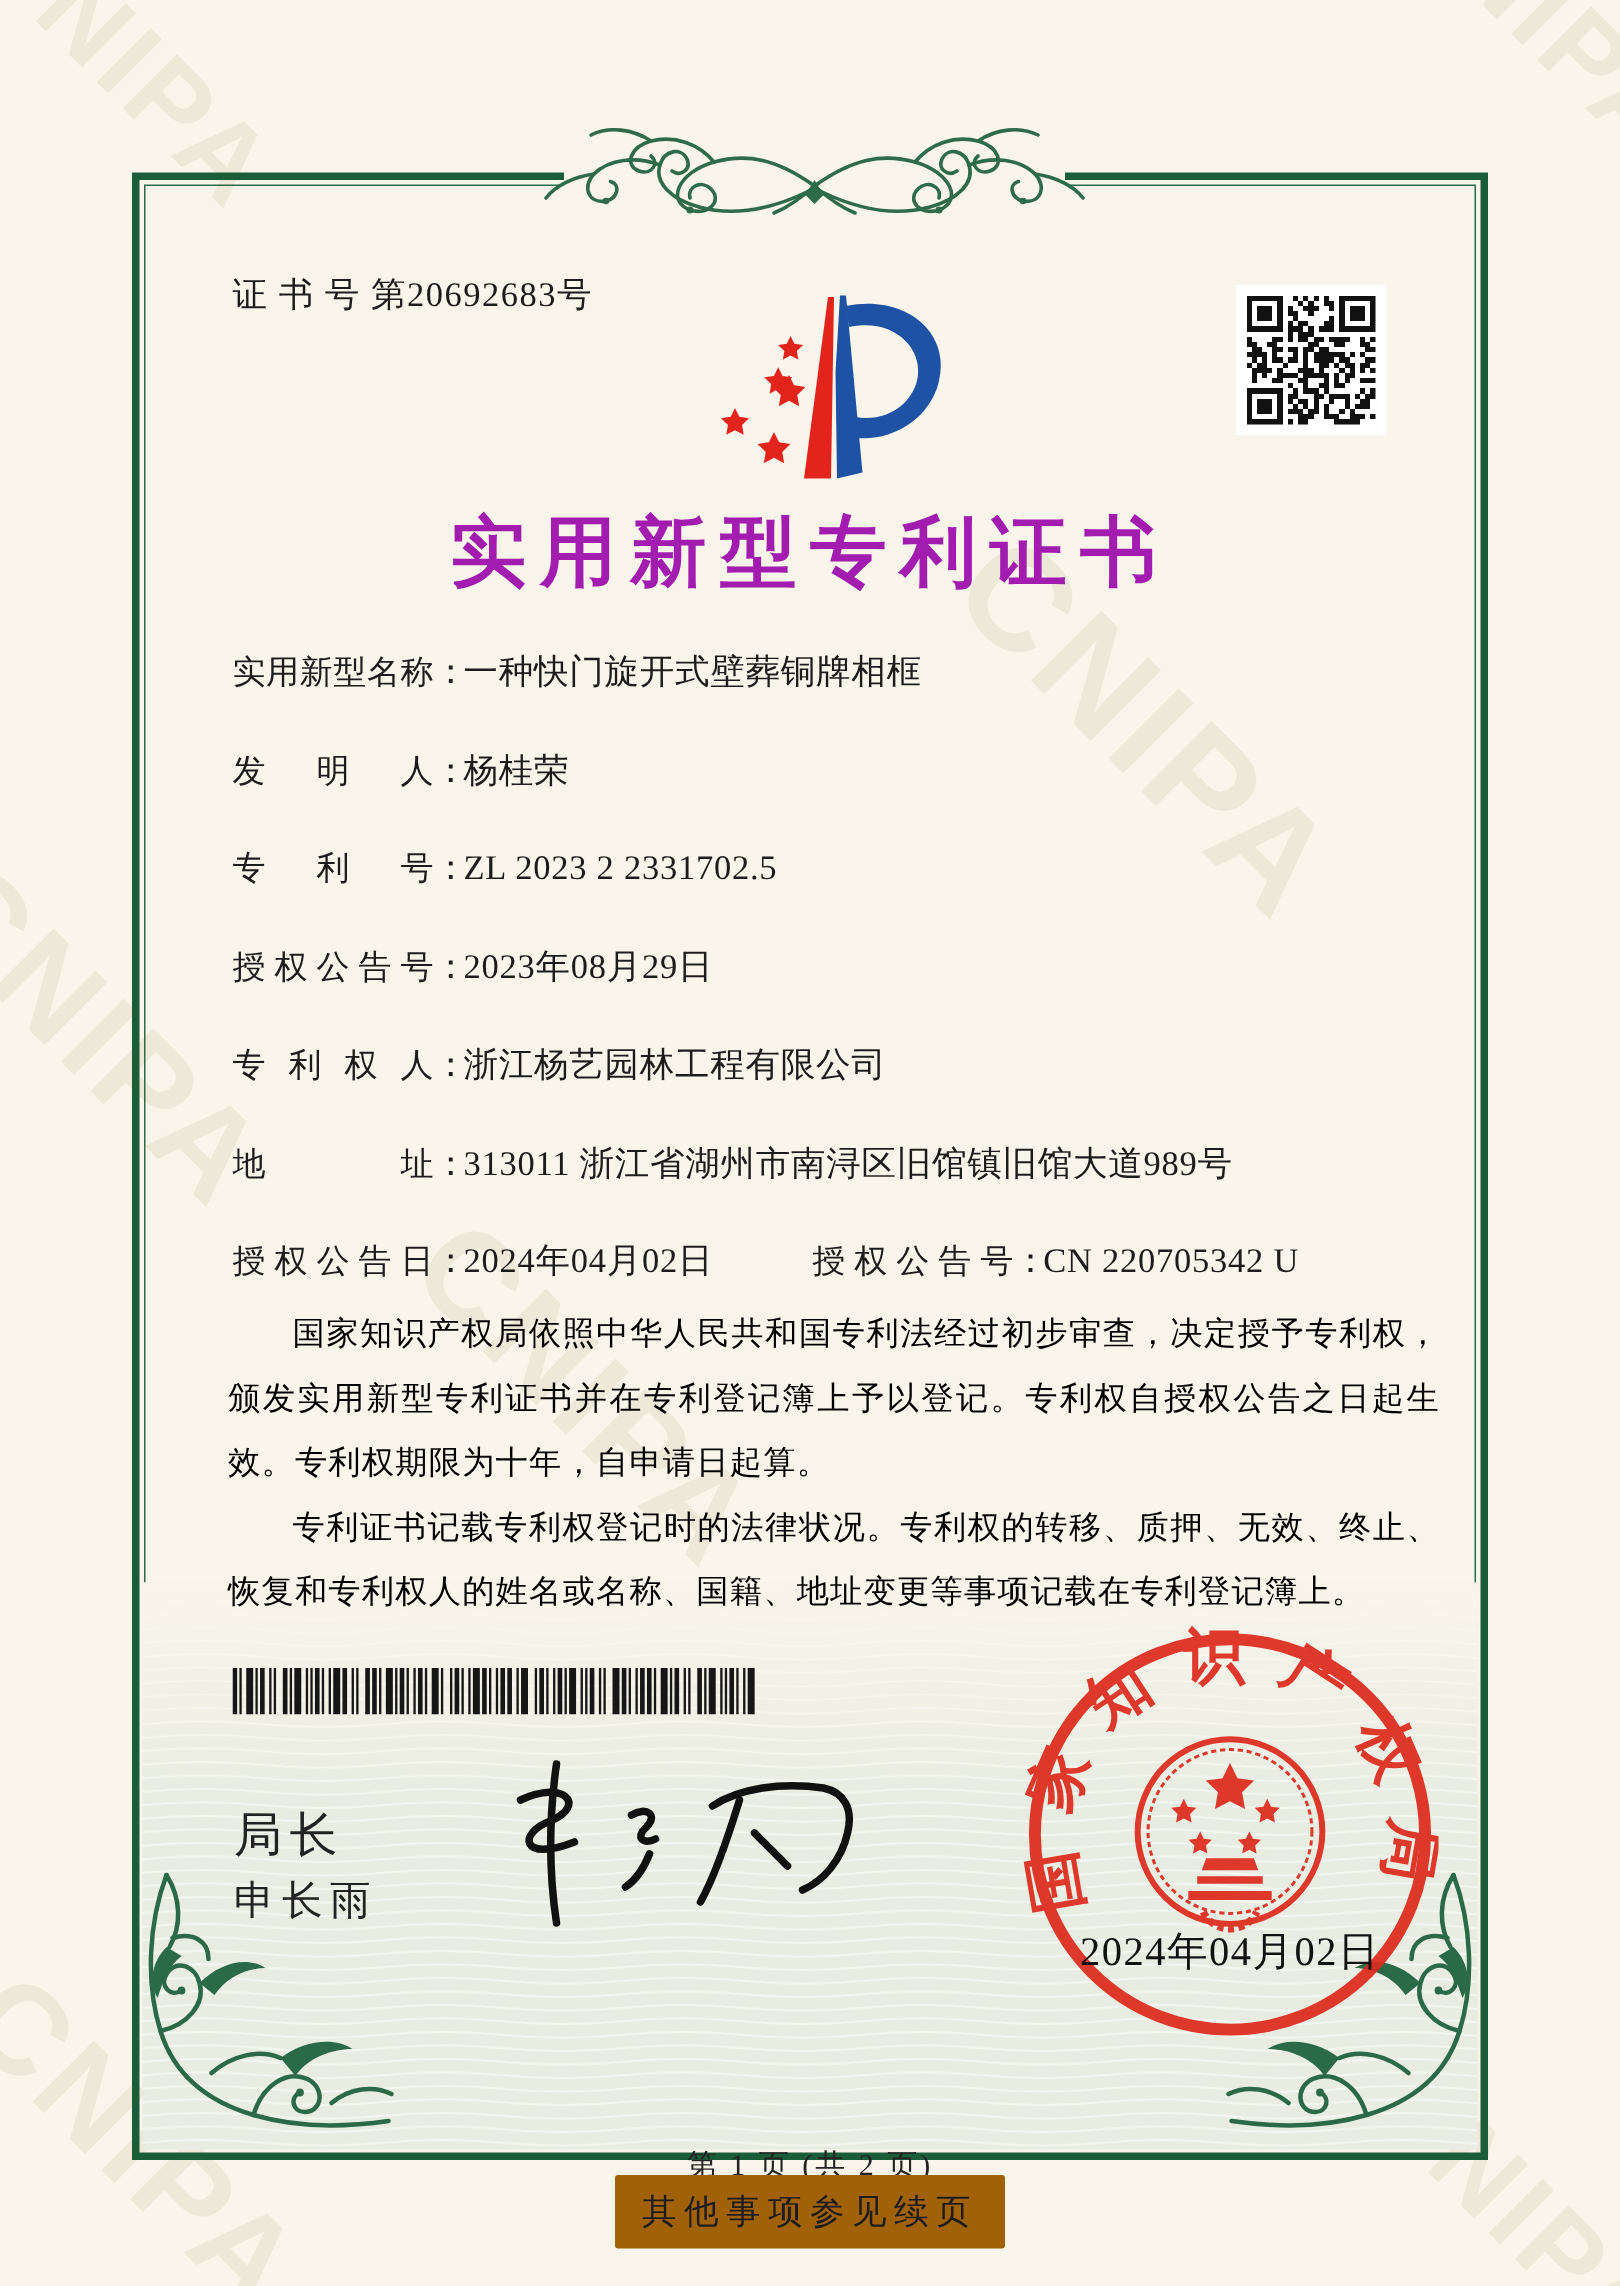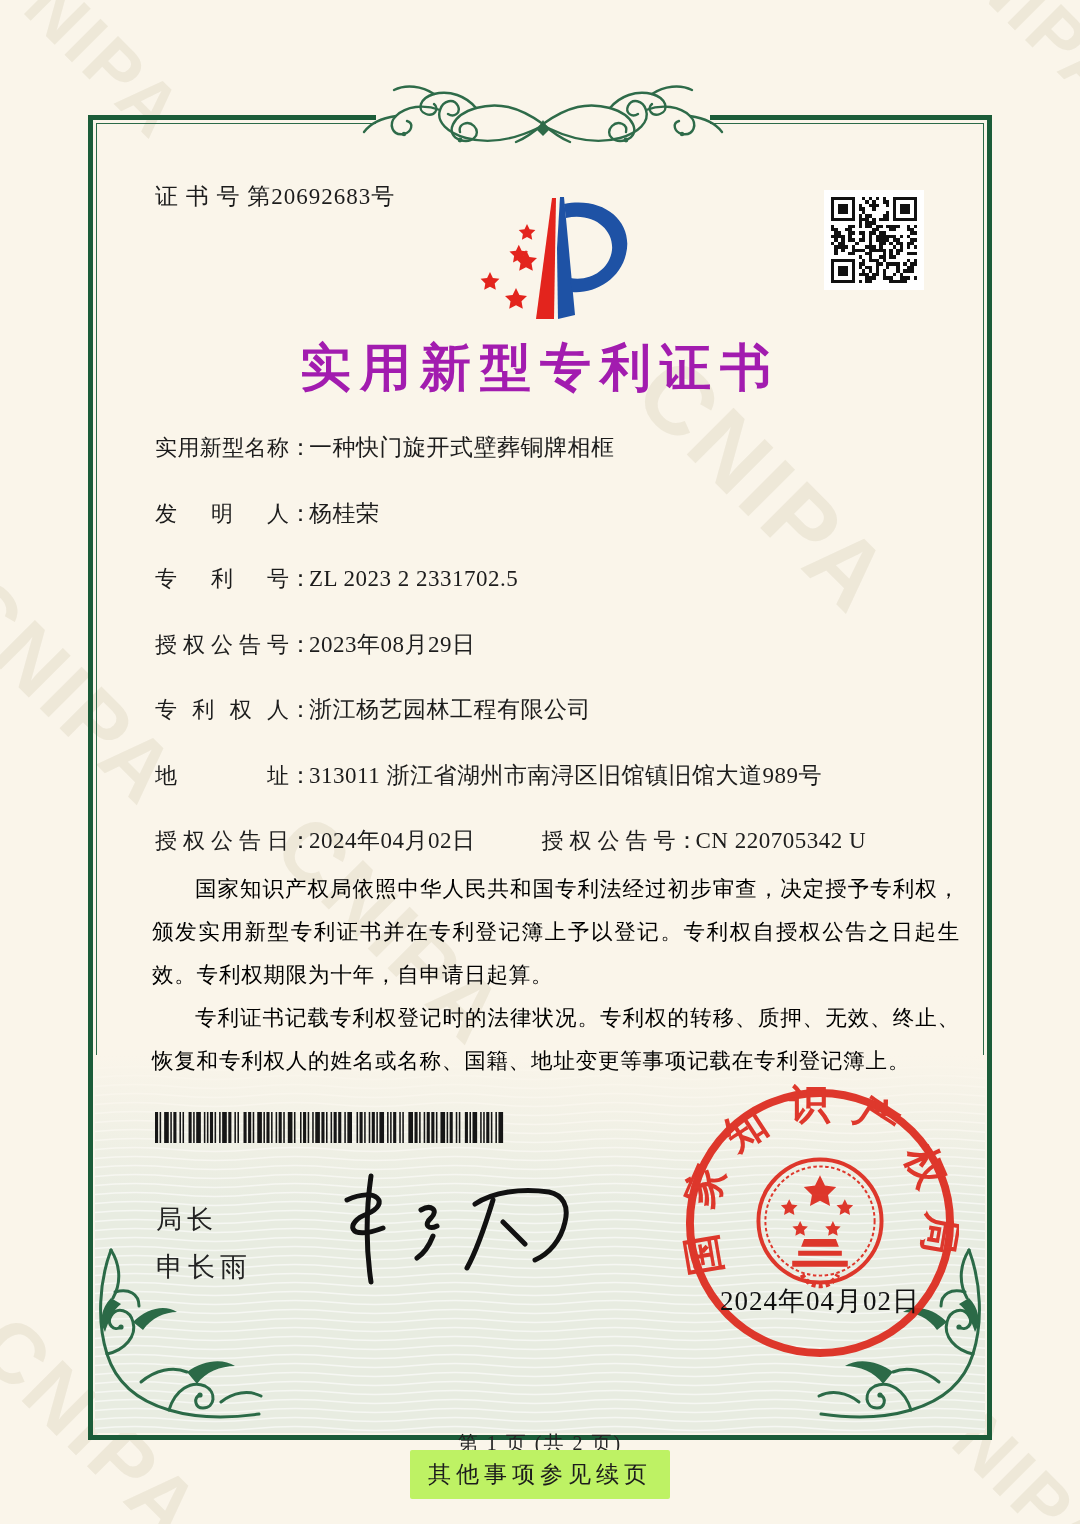--- a/index.html
+++ b/index.html
@@ -72,35 +72,35 @@
   .grant-second { margin-left:66px; }
 
   
   .paras { position:absolute; left:152px; top:868px; width:808px; z-index:4;
            font-size:21.5px; line-height:43px; letter-spacing:0.8px; color:#000000; }
   .paras p { text-indent:2em; text-align:justify; }
 
   
   .barcode { position:absolute; left:155px; top:1112px; width:352px; height:31px; z-index:5; }
   .signer-title { position:absolute; left:156px; top:1202px; z-index:5;
-    font-family:"Liberation Sans","DejaVu Sans",sans-serif; font-size:26px; letter-spacing:5px; color:#222; }
+    font-family:"Liberation Sans","DejaVu Sans",sans-serif; font-size:32px; letter-spacing:5px; color:#222; }
   .signer-name  { position:absolute; left:156px; top:1249px; z-index:5;
     font-family:"Liberation Sans","DejaVu Sans",sans-serif; font-size:27px; letter-spacing:5px; color:#222; }
   .signature { position:absolute; left:325px; top:1170px; width:250px; height:120px; z-index:5; }
 
   .seal { position:absolute; left:681px; top:1084px; width:278px; height:278px; z-index:5; }
   .seal-date { position:absolute; left:700px; top:1283px; width:240px; text-align:center;
                font-size:27px; color:#111; z-index:6; letter-spacing:1px; }
 
   .page-info { position:absolute; left:0; right:0; top:1392px; text-align:center;
                font-size:20px; color:#222; z-index:5; letter-spacing:2px;margin-top:38px; }
 
   .continuation { position:absolute; left:0; right:0; top:1450px; text-align:center; z-index:5; }
   .continuation span {
-    display:inline-block; background:#bef264; padding:9px 18px;
+    display:inline-block; background:#a16207; padding:9px 18px;
     font-size:23px; letter-spacing:5px; color:#1c1c1c; border-radius:2px;
   }
 </style>
 </head>
 <body>
 
 <div class="page">
 
   <span class="wm wm1">CNIPA</span>
   <span class="wm wm2">CNIPA</span>

